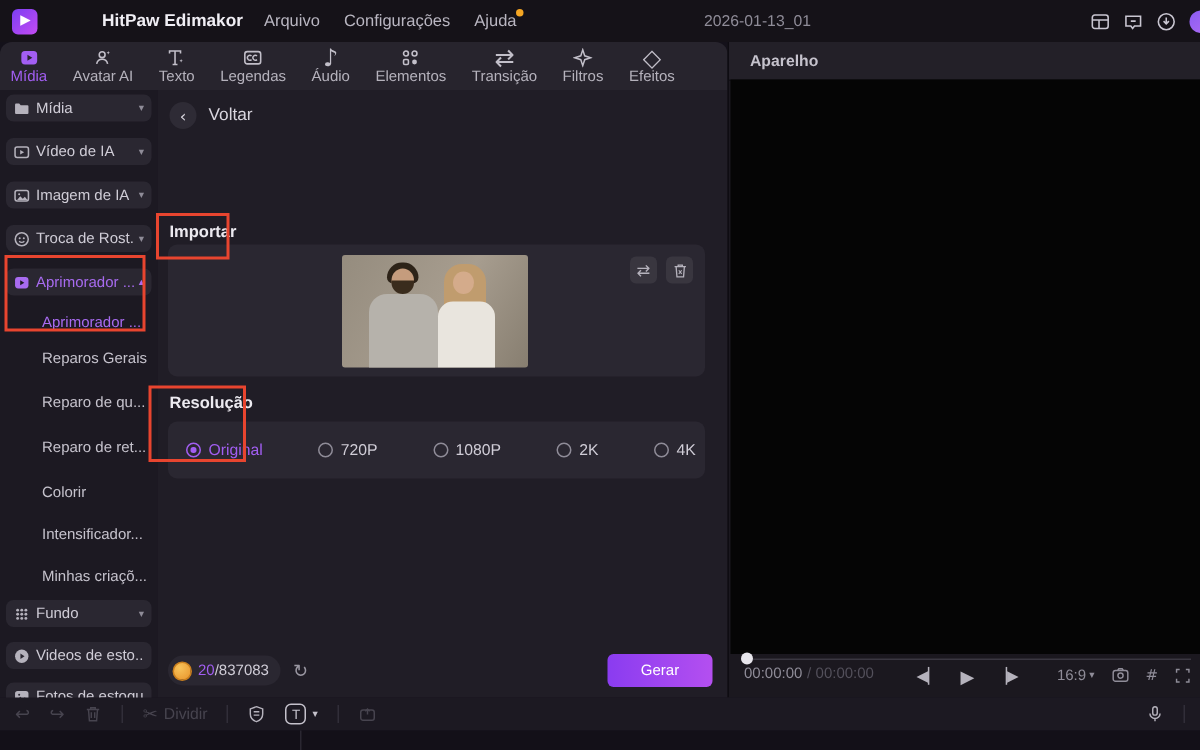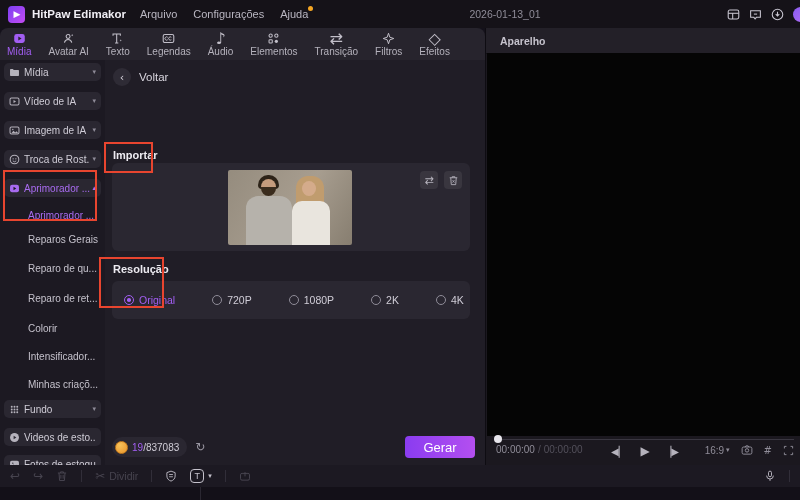--- a/index.html
+++ b/index.html
@@ -8,21 +8,21 @@
        -webkit-font-smoothing:antialiased;color:#d8d5de;}
   .abs{position:absolute;}
   .ic{display:inline-flex;align-items:center;justify-content:center;}
   svg{display:block;}
 
   
   .menubar{top:0;left:0;width:800px;height:28px;background:#151218;display:flex;align-items:center;}
   .logo{width:17px;height:17px;border-radius:4px;margin:0 7px 0 8px;
         background:linear-gradient(135deg,#7b3ff2,#c44bf2);display:flex;align-items:center;justify-content:center;}
   .logo span{color:#fff;font-size:9px;transform:translateX(.5px);}
-  .app-name{font-size:11.5px;font-weight:bold;color:#f0eef4;margin-right:14px;}
+  .app-name{font-size:11.5px;font-weight:bold;color:#f0eef4;margin-right:14px;margin-left:36px;}
   .menu-item{font-size:11px;color:#b9b6c1;margin-right:16px;position:relative;cursor:default;}
   .menu-dot{position:absolute;top:-2px;right:-5px;width:5px;height:5px;border-radius:50%;background:#f5a623;}
   .project-name{position:absolute;left:505px;top:8px;transform:translateX(-50%);font-size:10.5px;color:#8f8c98;}
   .mb-right{position:absolute;right:0;top:0;height:28px;display:flex;align-items:center;gap:9px;padding-right:0;}
   .mb-icon{color:#c9c6d1;}
   .avatar-cut{width:15px;height:15px;border-radius:50%;background:linear-gradient(135deg,#8a5cf0,#b06cf5);margin-right:-8px;}
 
   
   .tabbar{top:28px;left:0;width:485px;height:32px;background:#27242d;border-radius:8px 8px 0 0;
           display:flex;align-items:center;padding-left:7px;gap:17px;box-sizing:border-box;}
@@ -81,21 +81,21 @@
   .radio.sel .rdot{border-color:#a25ef2;}
   .radio.sel .rdot:after{content:"";position:absolute;left:2px;top:2px;width:3.6px;height:3.6px;border-radius:50%;background:#a25ef2;}
   .credits-row{position:absolute;left:7px;right:10px;bottom:7px;height:22px;display:flex;align-items:center;}
   .coin-pill{display:flex;align-items:center;background:#2a2731;border-radius:11px;height:20px;padding:0 8px 0 3px;gap:4px;}
   .coin{width:13px;height:13px;border-radius:50%;background:radial-gradient(circle at 35% 30%,#f8c35a,#e8932a);
         border:1px solid #c97f1e;box-sizing:border-box;}
   .credits-text{font-size:10px;color:#d0cdd7;}
   .credits-text b{color:#a25ef2;font-weight:normal;}
   .refresh{margin-left:8px;color:#9a97a2;font-size:12px;cursor:pointer;}
   .gen-btn{margin-left:auto;width:70px;height:22px;border-radius:4px;border:none;cursor:pointer;
-           background:linear-gradient(90deg,#8a3cf0,#b44ff0);color:#fff;font-size:13px;
+           background:linear-gradient(90deg,#8a3cf0,#b44ff0);color:#fff;font-size:10px;
            font-family:inherit;display:flex;align-items:center;justify-content:center;}
 
   
   .preview{top:28px;left:485px;width:315px;height:437px;background:#1b181f;border-left:1px solid #0e0c12;box-sizing:border-box;}
   .pv-header{height:25px;background:#232028;display:flex;align-items:center;padding-left:14px;
              font-size:10.5px;color:#c5c2cc;border-bottom:1px solid #121016;font-weight:bold;}
   .pv-screen{position:absolute;top:25px;left:1px;right:0;bottom:29px;background:#050505;}
   .seekbar{position:absolute;left:8px;right:6px;bottom:22px;height:8px;}
   .seek-line{position:absolute;left:0;right:0;top:3.5px;height:1.5px;background:#3a3741;}
   .seek-handle{position:absolute;left:0;top:0;width:8px;height:8px;border-radius:50%;background:#e8e6ec;cursor:pointer;}
@@ -401,21 +401,21 @@
       </div>
     <div class="radio">
         <span class="rdot"></span>
         <span>4K</span>
       </div>
   </div>
 
   <div class="credits-row">
     <div class="coin-pill">
       <span class="coin"></span>
-      <span class="credits-text"><b>19</b><span>/837083</span></span>
+      <span class="credits-text"><b>20</b><span>/837083</span></span>
     </div>
     <span class="refresh glyph">↻</span>
     <button class="gen-btn">Gerar</button>
   </div>
 </div>
 
 <div class="abs preview">
   <div class="pv-header">
       <span>Aparelho</span>
     </div>

